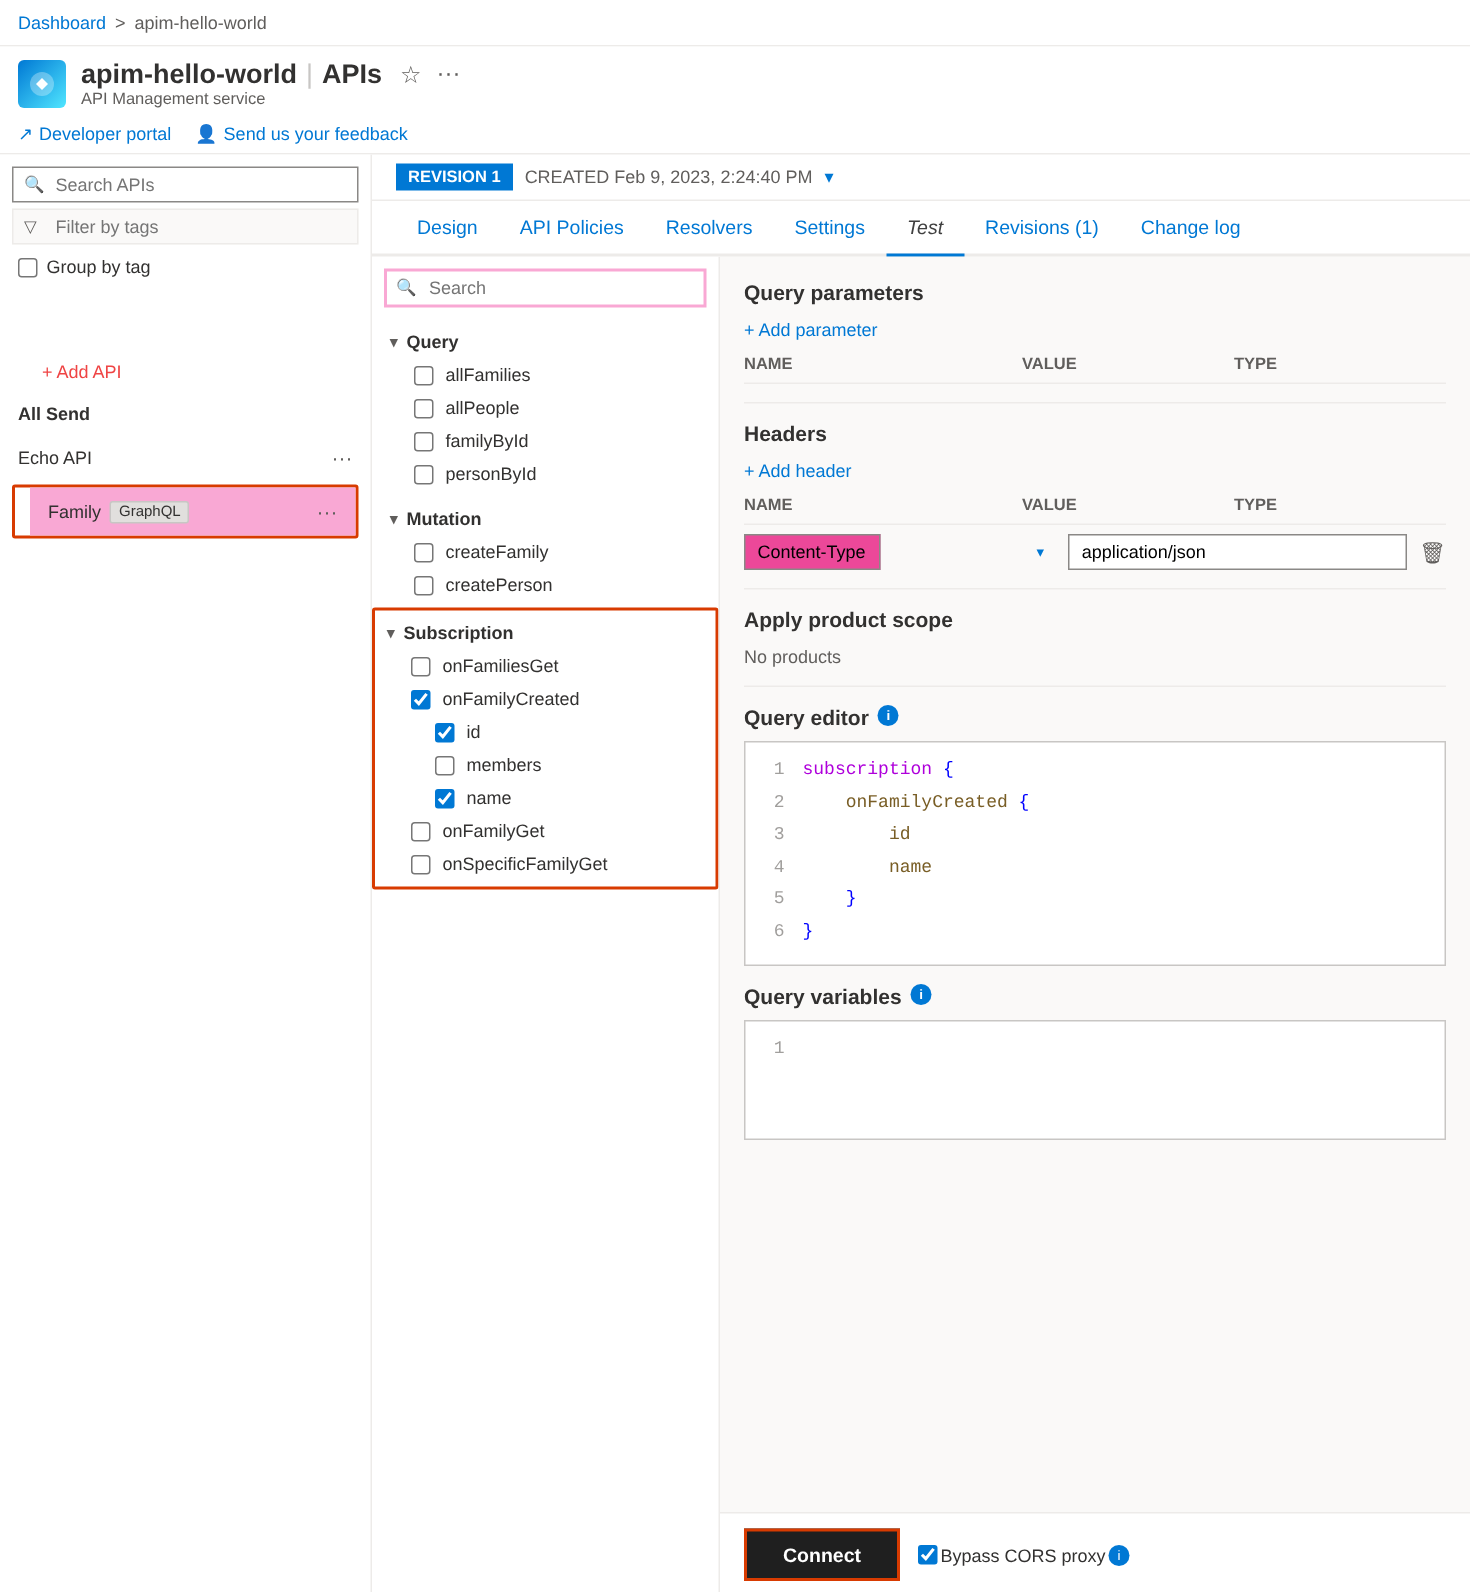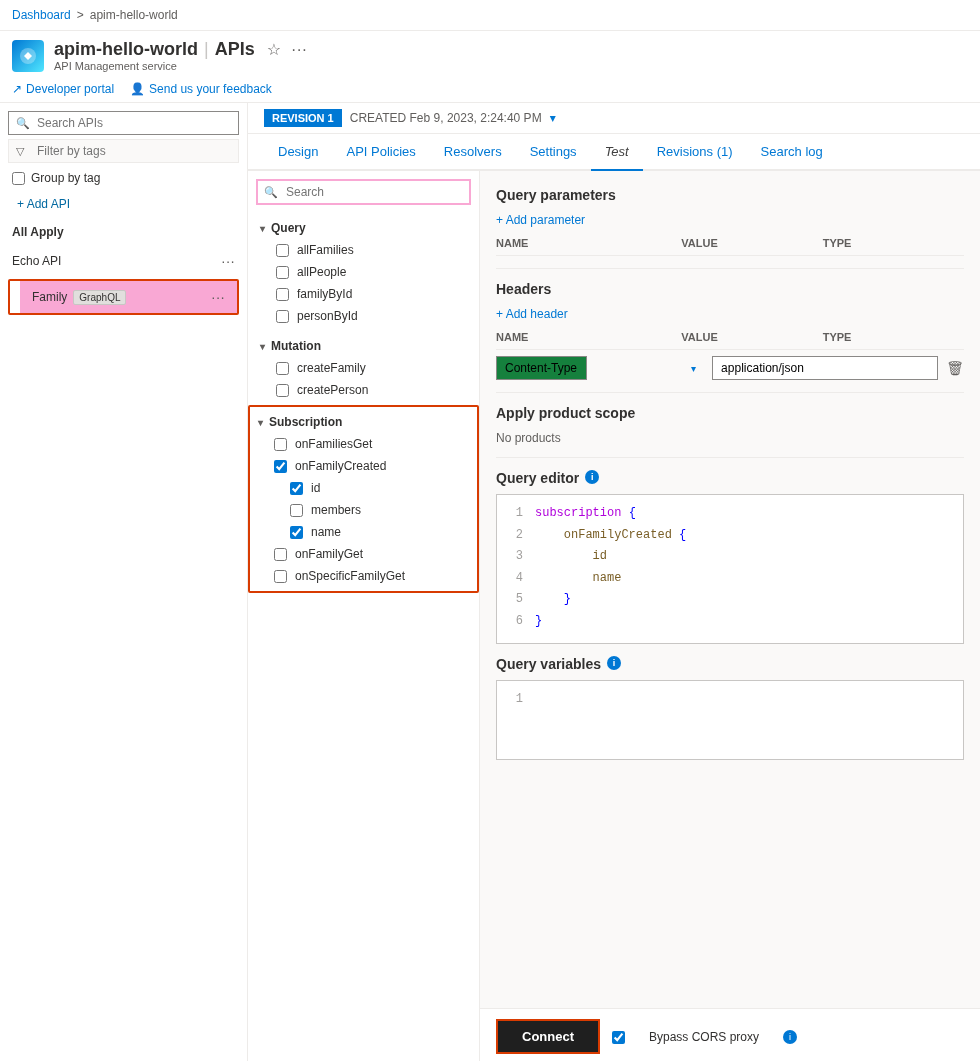--- a/index.html
+++ b/index.html
@@ -27,21 +27,21 @@
     
     .sidebar { width: 248px; background: #fff; border-right: 1px solid #edebe9; display: flex; flex-direction: column; padding: 8px 0; flex-shrink: 0; }
     .sidebar-search { margin: 0 8px 4px 8px; position: relative; }
     .sidebar-search input { width: 100%; padding: 4px 8px 4px 28px; border: 1px solid #8a8886; font-size: 12px; color: #323130; }
     .sidebar-search .search-icon { position: absolute; left: 8px; top: 50%; transform: translateY(-50%); color: #605e5c; font-size: 11px; }
     .sidebar-filter { margin: 0 8px 4px 8px; position: relative; }
     .sidebar-filter input { width: 100%; padding: 4px 8px 4px 28px; border: 1px solid #edebe9; font-size: 12px; color: #323130; background: #faf9f8; }
     .sidebar-filter .filter-icon { position: absolute; left: 8px; top: 50%; transform: translateY(-50%); color: #605e5c; font-size: 11px; }
     .group-by-tag { display: flex; align-items: center; gap: 6px; padding: 4px 12px; font-size: 12px; color: #323130; }
     .group-by-tag input[type=checkbox] { width: 13px; height: 13px; }
-    .add-api { color: #0369a1; font-size: 12px; padding: 8px 17px; cursor: pointer; display: flex; align-items: center; gap: 4px; }
+    .add-api { color: #ef4444; font-size: 12px; padding: 8px 28px; cursor: pointer; display: flex; align-items: center; gap: 4px; margin-top: 44px; }
     .all-apis { font-size: 12px; font-weight: 600; padding: 6px 12px; color: #323130; }
     .api-item { display: flex; align-items: center; justify-content: space-between; padding: 8px 12px; cursor: pointer; }
     .api-item.selected { background: #deecf9; border-left: 2px solid #0078d4; }
     .api-item-name { font-size: 12px; color: #323130; display: flex; align-items: center; gap: 6px; }
     .api-tag { background: #e1dfdd; color: #323130; font-size: 10px; padding: 1px 5px; border-radius: 2px; border: 1px solid #c8c6c4; }
     .api-more { color: #605e5c; font-size: 14px; }
 
     
     .content { flex: 1; display: flex; flex-direction: column; overflow: hidden; }
 
@@ -88,29 +88,29 @@
     .code-editor { border: 1px solid #c8c6c4; background: #fff; font-family: 'Courier New', monospace; font-size: 12px; padding: 8px; min-height: 150px; }
     .code-line { display: flex; gap: 12px; line-height: 1.8; }
     .line-num { color: #a19f9d; min-width: 18px; text-align: right; user-select: none; }
     .code-keyword { color: #af00db; }
     .code-field { color: #795e26; }
     .code-brace { color: #0000ff; }
 
     
     .header-row { display: flex; align-items: center; gap: 8px; margin-bottom: 6px; }
     .header-input { border: 1px solid #8a8886; padding: 4px 8px; font-size: 12px; flex: 1; }
-    .header-input-select { border: 1px solid #8a8886; padding: 4px 8px; font-size: 12px; flex: 1; background: #15803d; appearance: none; -webkit-appearance: none; position: relative; }
+    .header-input-select { border: 1px solid #8a8886; padding: 4px 8px; font-size: 12px; flex: 1; background: #ec4899; appearance: none; -webkit-appearance: none; position: relative; }
     .select-wrapper { position: relative; flex: 1; }
     .select-wrapper::after { content: '▾'; position: absolute; right: 8px; top: 50%; transform: translateY(-50%); color: #0078d4; font-size: 10px; pointer-events: none; }
     .delete-icon { color: #605e5c; cursor: pointer; font-size: 14px; }
 
     
     .bottom-bar { display: flex; align-items: center; gap: 12px; padding: 10px 16px; background: #fff; border-top: 1px solid #edebe9; flex-shrink: 0; }
     .connect-btn { background: #1f1f1f; color: #fff; border: none; padding: 8px 24px; font-size: 13px; font-weight: 600; cursor: pointer; border: 2px solid #d83b01; }
-    .bypass-label { display: flex; align-items: flex-end; gap: 24px; font-size: 12px; color: #323130; }
+    .bypass-label { display: flex; align-items: flex-start; gap: 2px; font-size: 12px; color: #323130; }
     .bypass-label input[type=checkbox] { accent-color: #0078d4; width: 13px; height: 13px; }
 
     .query-vars-section { margin-top: 12px; }
     .query-editor2 { border: 1px solid #c8c6c4; background: #fff; font-family: 'Courier New', monospace; font-size: 12px; padding: 8px; min-height: 80px; }
   </style>
 </head>
 <body>
 
 <div class="breadcrumb">
   <a href="#">Dashboard</a>
@@ -159,21 +159,21 @@
       <span class="filter-icon">▽</span>
       <input type="text" placeholder="Filter by tags" style="">
     </div>
     <div class="group-by-tag">
       <input type="checkbox" style="">
       <span>Group by tag</span>
     </div>
     <div class="add-api">
       <span>+ Add API</span>
     </div>
-    <div class="all-apis">All Apply</div>
+    <div class="all-apis">All Send</div>
 
     <div class="api-item">
       <span class="api-item-name">Echo API</span>
       <span class="api-more">···</span>
     </div>
 
     <div style="margin: 2px 8px; border: 2px solid #d83b01; border-radius: 2px;">
       <div class="api-item selected" style="border-left: none; background: #f9a8d4; margin-left: 10px;">
         <span class="api-item-name">
           Family <span class="api-tag">GraphQL</span>
@@ -191,21 +191,21 @@
       <span class="revision-dropdown">▾</span>
     </div>
 
     <div class="tabs">
       <a class="tab">Design</a>
       <a class="tab">API Policies</a>
       <a class="tab">Resolvers</a>
       <a class="tab">Settings</a>
       <a class="tab active">Test</a>
       <a class="tab">Revisions (1)</a>
-      <a class="tab">Search log</a>
+      <a class="tab">Change log</a>
     </div>
 
     <div class="two-col">
 
       <div class="operations-panel">
         <div class="ops-search">
           <span class="s-icon">🔍</span>
           <input type="text" placeholder="Search" style="">
         </div>
 

